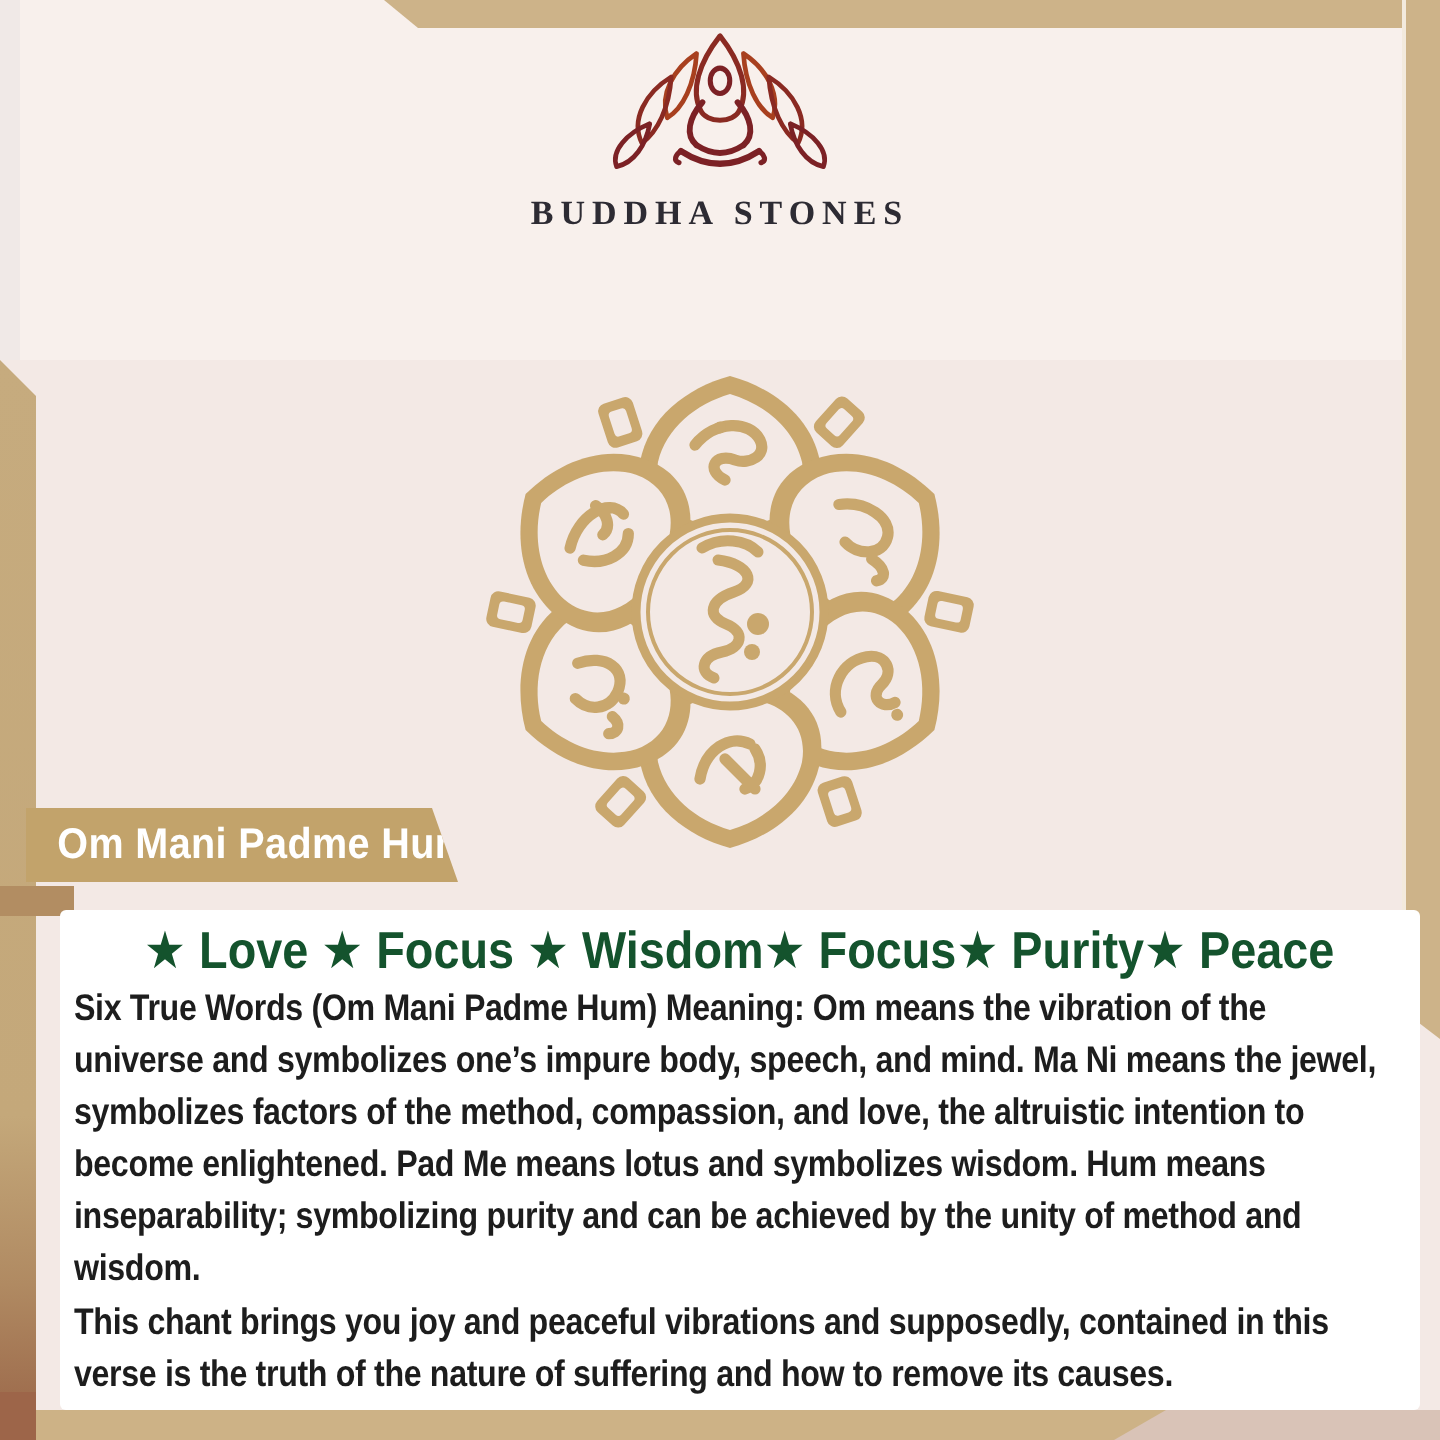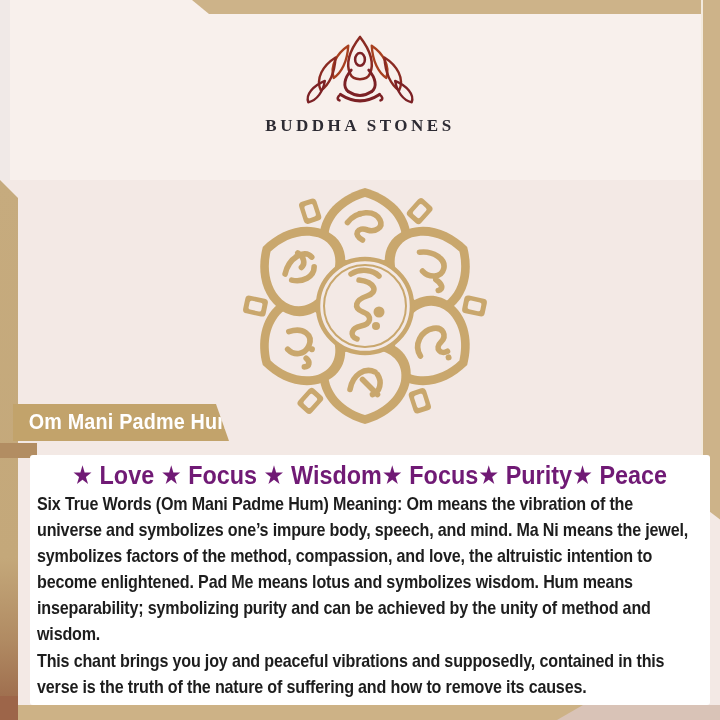--- a/index.html
+++ b/index.html
@@ -22,21 +22,21 @@
   .left-strip{position:absolute;left:0;top:180px;width:18px;height:525px;
     background:linear-gradient(180deg,#c6ab7e 0%,#c4a87a 72%,#b08a62 88%,#9d6b4c 100%);
     clip-path:polygon(0 0,100% 18px,100% 100%,0 100%);}
   .left-accent{position:absolute;left:0;top:443px;width:37px;height:15px;background:#b28d62;}
   .bottom-left-dark{position:absolute;left:0;top:696px;width:18px;height:24px;background:#9d6549;}
   .bottom-band-light{position:absolute;left:0;top:705px;width:720px;height:15px;background:#d9c3b7;}
   .bottom-band-tan{position:absolute;left:0;top:705px;width:583px;height:15px;background:#cdb286;
     clip-path:polygon(0 0,100% 0,calc(100% - 26px) 100%,0 100%);}
 
   
-  .logo-block{position:absolute;left:0;top:35px;width:720px;display:flex;flex-direction:column;align-items:center;}
+  .logo-block{position:absolute;left:0;top:16px;width:720px;display:flex;flex-direction:column;align-items:center;}
   .logo-svg{display:block;}
   .brand-name{margin-top:1px;font-family:"Liberation Serif","DejaVu Serif",serif;
     font-size:17px;font-weight:600;letter-spacing:3.5px;color:#2d2b33;}
 
   
   .heading-band{position:absolute;left:149px;top:125px;width:421px;height:52px;background:#fdfaf8;
     display:flex;align-items:center;justify-content:center;}
   .heading-text{font-size:30px;font-weight:700;color:#c5a366;display:inline-block;
     transform:scaleX(.95);letter-spacing:-0.3px;white-space:nowrap;}
 
@@ -44,21 +44,21 @@
   .mandala{position:absolute;left:240px;top:181px;}
 
   
   .badge{position:absolute;left:13px;top:404px;width:216px;height:37px;background:#c2a36b;
     clip-path:polygon(0 0,calc(100% - 13px) 0,100% 100%,0 100%);}
   .badge-text{display:inline-block;padding-left:17px;line-height:37px;font-size:21.5px;font-weight:700;
     color:#ffffff;transform:scaleX(.92);transform-origin:0 50%;white-space:nowrap;letter-spacing:0.2px;}
 
   
   .white-box{position:absolute;left:30px;top:455px;width:680px;height:250px;background:#ffffff;border-radius:3px;}
-  .stars-line{padding-top:5px;text-align:center;font-size:26px;font-weight:700;color:#701a75;height:31px;line-height:31px;}
+  .stars-line{padding-top:5px;text-align:center;font-size:26px;font-weight:700;color:#14532d;height:31px;line-height:31px;}
   .stars-line .inner{display:inline-block;transform:scaleX(.9);white-space:nowrap;}
   .desc{position:absolute;left:7px;top:36px;width:780px;transform:scaleX(.87);transform-origin:0 0;}
   .desc .body-line{white-space:nowrap;height:26.1px;line-height:26.1px;font-size:18.5px;font-weight:700;
     color:#1d1d1d;letter-spacing:-0.2px;}
 </style>
 </head>
 <body>
 
 <div class="page">
 

